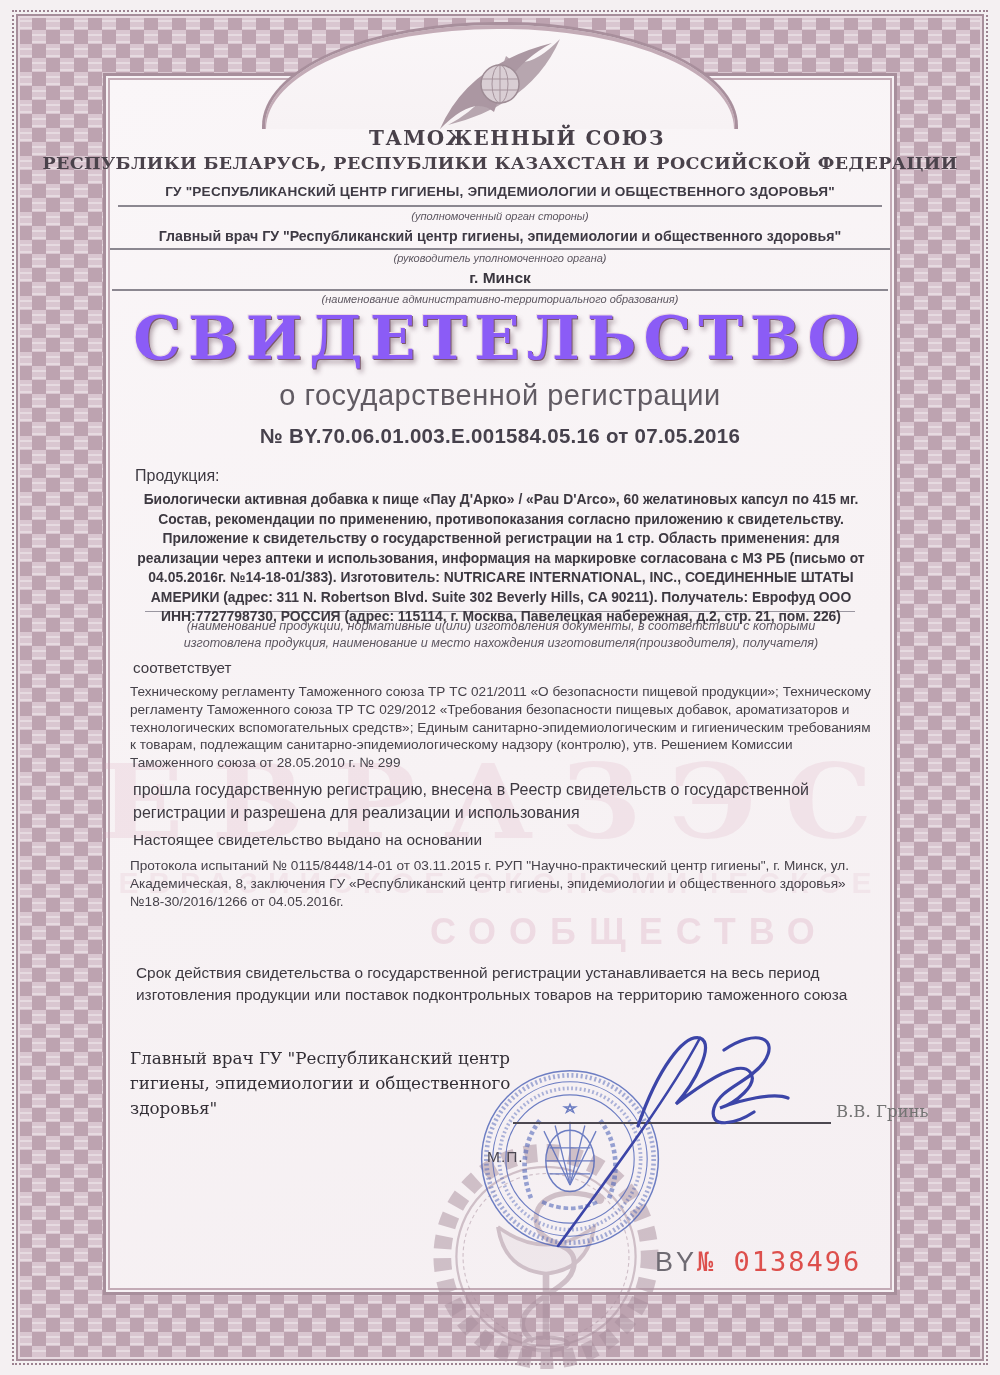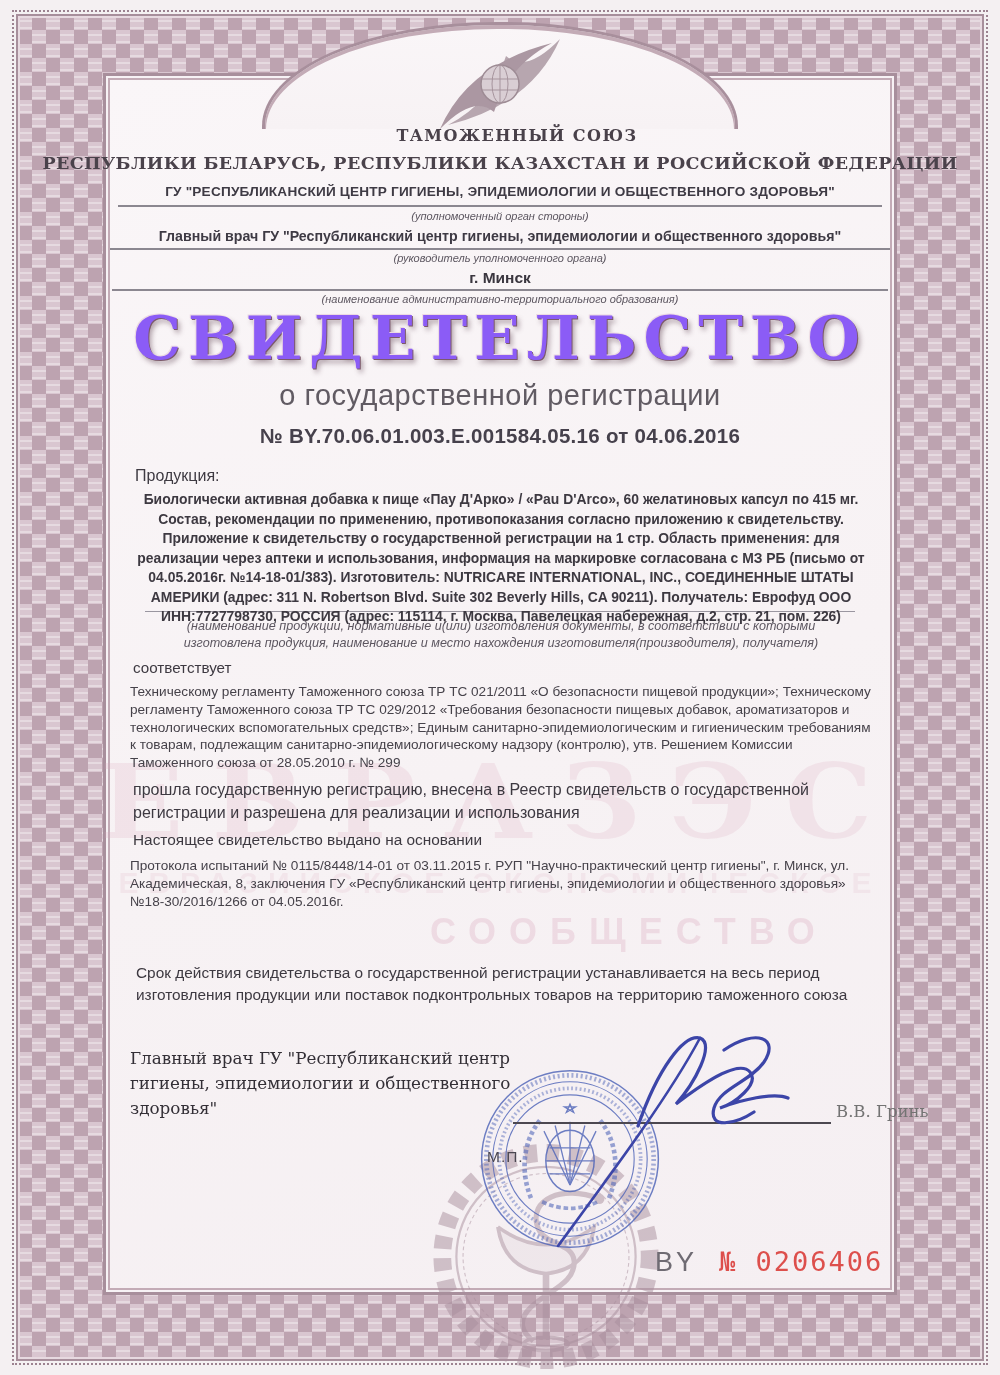--- a/index.html
+++ b/index.html
@@ -21,21 +21,21 @@
     border:3px solid #a88f9c;box-shadow:inset 0 0 0 2px #f7f2f5, inset 0 0 0 4px #c3abb6;z-index:2;}
   
   .dome{position:absolute;left:50%;top:22px;transform:translateX(-50%);width:470px;height:104px;
     background:linear-gradient(180deg,#faf6f8,#f7f2f4);
     border:3px solid #a88f9c;border-bottom:none;
     border-radius:235px 235px 0 0 / 104px 104px 0 0;
     box-shadow:inset 0 3px 0 1px #c3abb6;z-index:3;}
   .abs{position:absolute;z-index:5;}
   .center{left:0;right:0;text-align:center;}
   .serif{font-family:"DejaVu Serif",serif;}
-  .hdr1{top:126px;font-size:16px;letter-spacing:1.5px;color:#49414a;font-weight:600;padding-left:34px;}
+  .hdr1{top:126px;font-size:20px;letter-spacing:1.5px;color:#49414a;font-weight:600;padding-left:34px;}
   .hdr2{top:153px;font-size:17.5px;letter-spacing:.4px;color:#4a424b;font-weight:600;}
   .hdr3{top:184px;font-size:13.6px;font-weight:bold;color:#3e3a44;letter-spacing:.2px;}
   .rule{position:absolute;height:2px;background:#8b8790;z-index:4;}
   .rule.thin{height:1px;background:#9a96a0;}
   .cap{font-style:italic;font-size:11px;color:#5c5660;z-index:5;}
   .hdr4{top:228px;font-size:14.2px;font-weight:bold;color:#3e3a44;}
   .city{top:269px;font-size:15.5px;font-weight:bold;color:#3a363f;}
   .bigtitle{top:303px;font-size:60px;font-weight:bold;letter-spacing:7px;color:#8b5cf6;
     text-shadow:-1px -1px 0 #ecdae3,1px 1px 0 #7c5a6b,3px 4px 5px rgba(92,62,78,.45);}
   .subtitle{top:379px;font-size:29px;color:#615b63;letter-spacing:.5px;}
@@ -47,21 +47,21 @@
   .conform{top:659px;left:133px;font-size:15.2px;color:#3d3941;}
   .regs{top:683px;left:130px;width:748px;font-size:13.6px;line-height:17.8px;color:#46424a;}
   .passed{top:778px;left:133px;width:735px;font-size:16px;line-height:23px;color:#3d3941;}
   .basislabel{top:831px;left:133px;font-size:15.4px;color:#3d3941;}
   .basistext{top:857px;left:130px;width:750px;font-size:13.6px;line-height:17.8px;color:#46424a;}
   .validity{top:962px;left:136px;width:724px;font-size:15.4px;line-height:21.5px;color:#3d3941;}
   .signer{top:1046px;left:130px;width:398px;font-size:16.8px;line-height:25px;color:#332f36;white-space:pre-line;}
   .signline{top:1122px;left:513px;width:318px;height:2px;background:#4c4850;z-index:7;}
   .signername{top:1102px;left:836px;font-size:16.5px;color:#737373;}
   .mp{top:1148px;left:487px;font-size:15.5px;color:#4a4650;letter-spacing:1px;z-index:7;}
-  .serialrow{top:1246px;left:655px;z-index:7;display:flex;align-items:baseline;gap:22px;}
+  .serialrow{top:1246px;left:655px;z-index:7;display:flex;align-items:baseline;}
   .serial-prefix{font-size:27px;color:#6f6b73;letter-spacing:3px;}
   .serial-num{font-size:27px;color:#dd4f4c;font-family:"DejaVu Sans Mono",monospace;letter-spacing:2px;}
   
   .wm{position:absolute;z-index:3;font-weight:bold;color:#dba8bd;pointer-events:none;}
   .wm1{top:742px;left:0;right:0;text-align:center;font-size:102px;letter-spacing:26px;opacity:.20;transform:scaleX(1.08);}
   .wm2{top:866px;left:0;right:0;text-align:center;font-size:30px;letter-spacing:10px;opacity:.16;}
   .wm3{top:893px;left:430px;font-size:36px;letter-spacing:13px;opacity:.30;margin-top:18px;}
   svg{display:block;}
 </style>
 </head>
@@ -92,21 +92,21 @@
   <div class="abs center cap" style="top:210px;">(уполномоченный орган стороны)</div>
   <div class="abs center hdr4">Главный врач ГУ "Республиканский центр гигиены, эпидемиологии и общественного здоровья"</div>
   <div class="rule" style="top:248px;left:110px;right:110px;"></div>
   <div class="abs center cap" style="top:252px;">(руководитель уполномоченного органа)</div>
   <div class="abs center city">г. Минск</div>
   <div class="rule" style="top:289px;left:112px;right:112px;"></div>
   <div class="abs center cap" style="top:293px;">(наименование административно-территориального образования)</div>
 
   <div class="abs center serif bigtitle">СВИДЕТЕЛЬСТВО</div>
   <div class="abs center subtitle">о государственной регистрации</div>
-  <div class="abs center numline">№ BY.70.06.01.003.Е.001584.05.16   от 04.06.2016</div>
+  <div class="abs center numline">№ BY.70.06.01.003.Е.001584.05.16   от 07.05.2016</div>
 
   <div class="wm wm1 serif">ЕВРАЗЭС</div>
   <div class="wm wm2">ЕВРАЗИЙСКОЕ ЭКОНОМИЧЕСКОЕ</div>
   <div class="wm wm3">СООБЩЕСТВО</div>
 
   <div class="abs prodlabel">Продукция:</div>
   <div class="abs prodtext">Биологически активная добавка к пище «Пау Д'Арко» / «Pau D'Arco», 60 желатиновых капсул по 415 мг. Состав, рекомендации по применению, противопоказания согласно приложению к свидетельству. Приложение к свидетельству о государственной регистрации на 1 стр.  Область применения: для реализации через аптеки и использования, информация на маркировке  согласована с МЗ РБ (письмо от  04.05.2016г. №14-18-01/383). Изготовитель: NUTRICARE INTERNATIONAL, INC., СОЕДИНЕННЫЕ ШТАТЫ АМЕРИКИ (адрес: 311 N. Robertson Blvd. Suite 302 Beverly Hills, CA 90211). Получатель: Еврофуд ООО ИНН:7727798730, РОССИЯ (адрес: 115114, г. Москва, Павелецкая набережная, д.2, стр. 21, пом. 226)</div>
   <div class="rule thin" style="top:611px;left:145px;right:145px;"></div>
   <div class="abs cap cap-prod">(наименование продукции, нормативные и(или) изготовления документы, в соответствии с которыми изготовлена продукция, наименование и место нахождения изготовителя(производителя), получателя)</div>
 
@@ -170,16 +170,16 @@
       <g stroke="#3c45a8" stroke-width="3.2" fill="none" stroke-linecap="round">
         <path d="M150,118 C170,60 196,26 212,30 C228,36 206,76 188,96 C222,70 252,52 262,64 C272,76 246,96 232,100 C252,92 286,84 300,90"></path>
         <path d="M236,42 C268,20 292,30 276,54 C262,74 232,80 226,100 C220,122 248,116 266,104"></path>
         <path d="M212,30 C180,90 120,170 70,238" stroke-width="2.6"></path>
       </g>
     </svg>
   </div>
 
   <div class="abs serialrow">
     <span class="serial-prefix">BY</span>
-    <span class="serial-num">№ 0206406</span>
+    <span class="serial-num">№ 0138496</span>
   </div>
 
 </div>
 
 </body></html>

